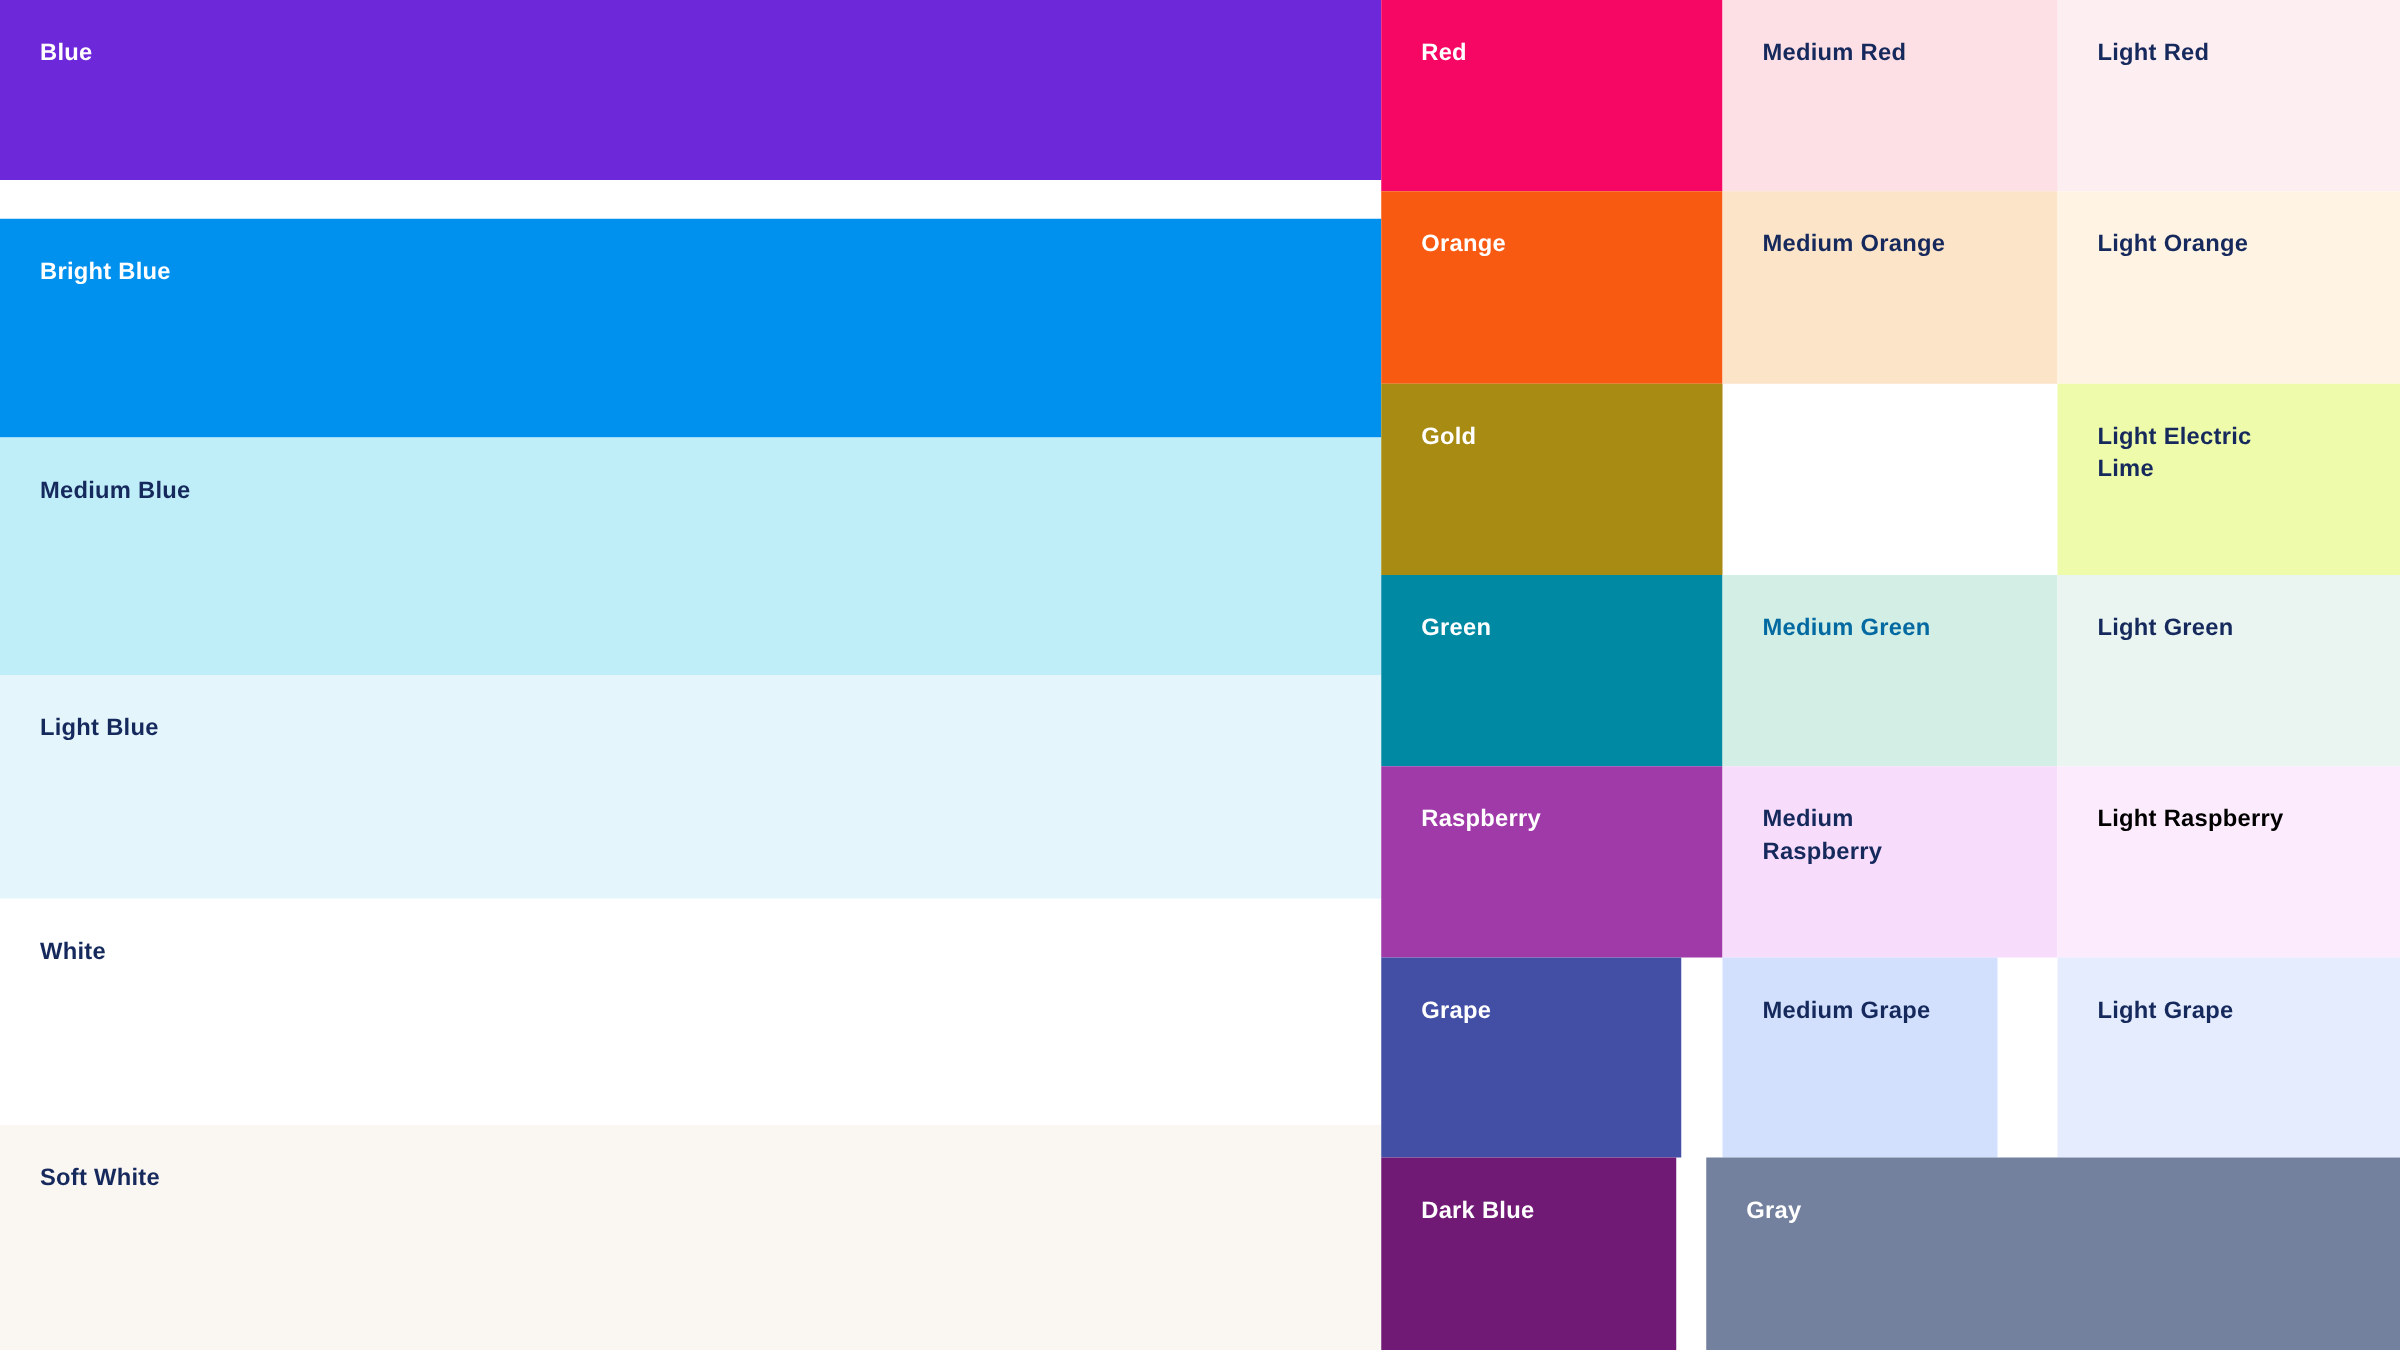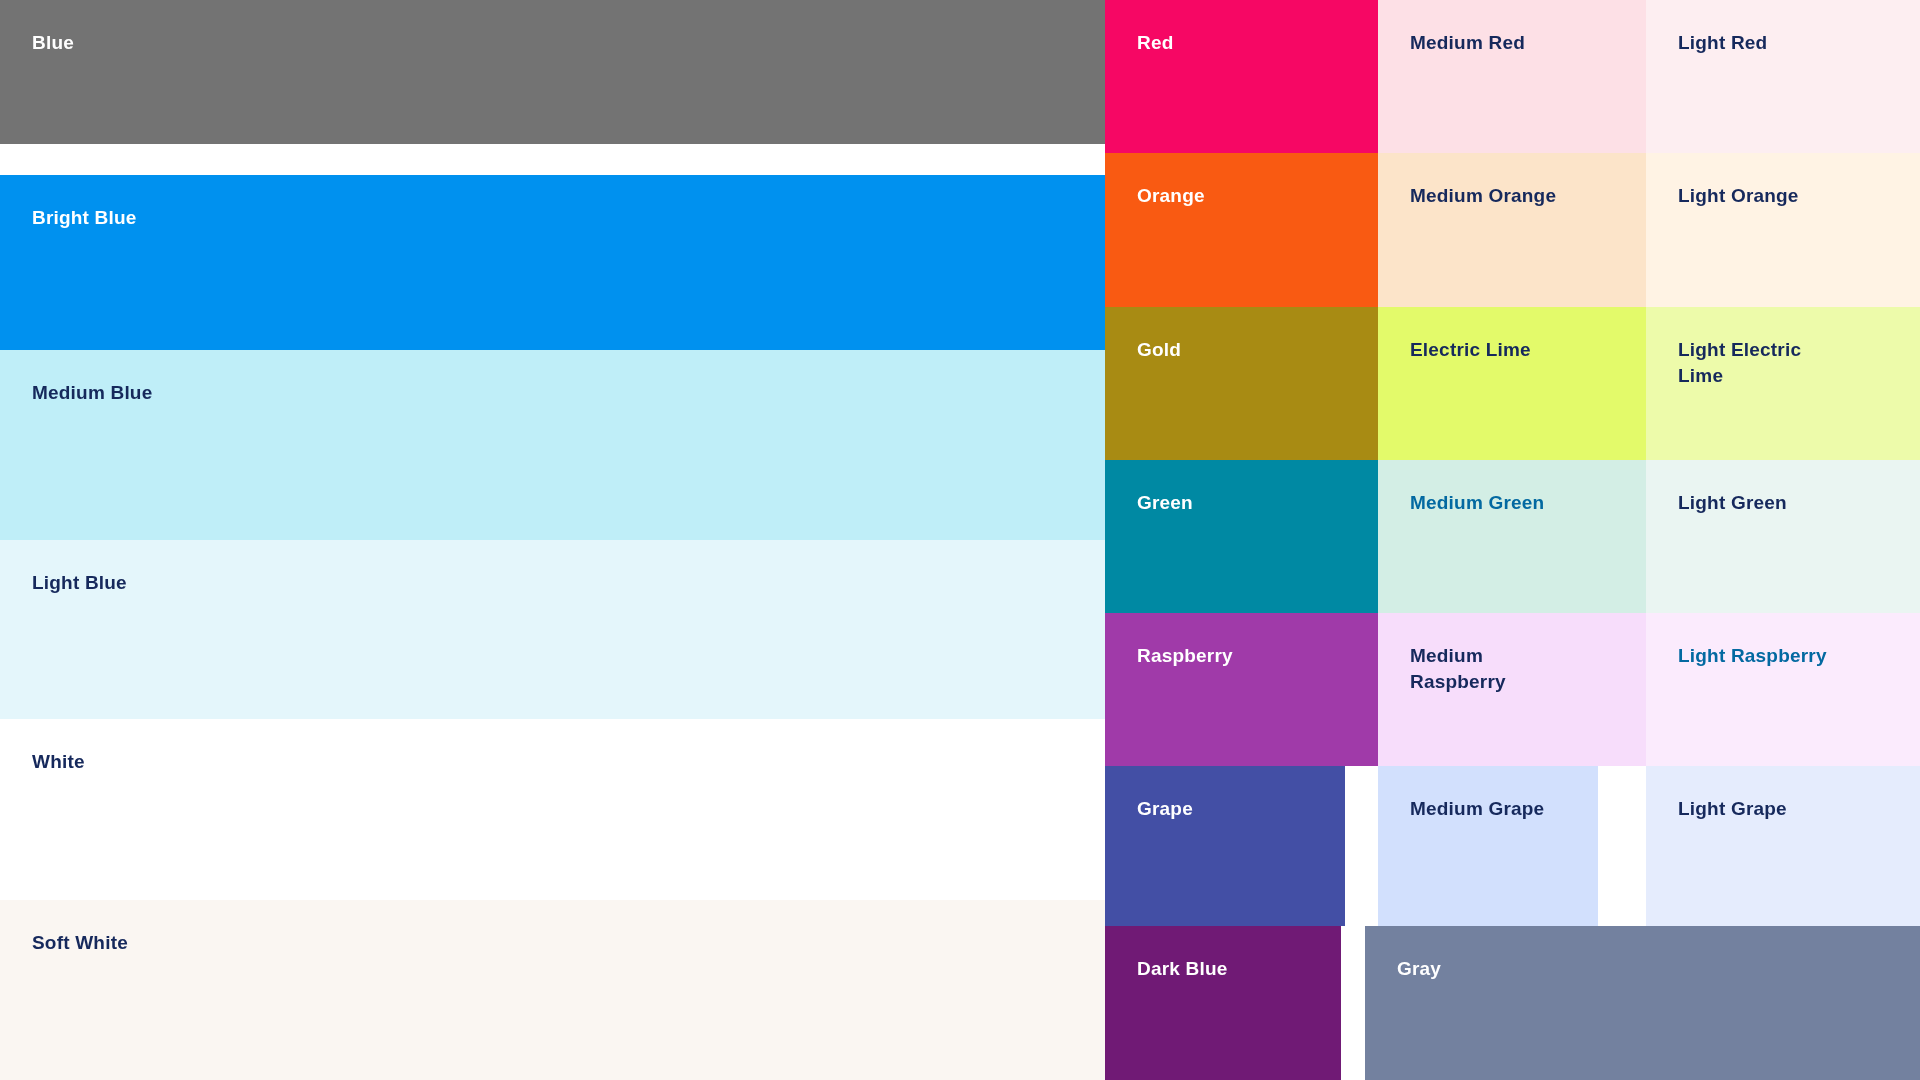--- a/index.html
+++ b/index.html
@@ -70,21 +70,21 @@
     width: 815px;
     height: 154px;
   }
 </style>
 </head>
 <body>
 
 <div id="palette-root">
 
   <section id="left-stack">
-      <div class="swatch left-swatch" style="left: 0px; top: 0px; width: 100%; height: 144px; background: #737373;">
+      <div class="swatch left-swatch" style="left: 0px; top: 0px; width: 100%; height: 144px; background: #6d28d9;">
         <span class="swatch-label" style="color: rgb(255, 255, 255);">Blue</span>
       </div>
       <div class="swatch left-swatch" style="left: 0px; top: 175px; width: 100%; height: 175px; background: rgb(0, 145, 239);">
         <span class="swatch-label" style="color: rgb(255, 255, 255);">Bright Blue</span>
       </div>
       <div class="swatch left-swatch" style="left: 0px; top: 350px; width: 100%; height: 190px; background: rgb(191, 238, 248);">
         <span class="swatch-label" style="color: rgb(22, 41, 92);">Medium Blue</span>
       </div>
       <div class="swatch left-swatch" style="left: 0px; top: 540px; width: 100%; height: 179px; background: rgb(228, 246, 251);">
         <span class="swatch-label" style="color: rgb(22, 41, 92);">Light Blue</span>
@@ -112,44 +112,41 @@
       </div>
       <div class="swatch grid-col" style="left: 273px; top: 153px; width: 268px; height: 154px; background: rgb(252, 228, 201); text-align: center;">
         <span class="swatch-label" style="color: rgb(22, 41, 92);">Medium Orange</span>
       </div>
       <div class="swatch grid-col" style="left: 541px; top: 153px; width: 297px; height: 154px; background: rgb(255, 243, 228);">
         <span class="swatch-label" style="color: rgb(22, 41, 92);">Light Orange</span>
       </div>
       <div class="swatch grid-col" style="left: 0px; top: 307px; width: 273px; height: 153px; background: rgb(168, 139, 19);">
         <span class="swatch-label" style="color: rgb(255, 255, 255);">Gold</span>
       </div>
-      <div class="swatch grid-col" style="left: 273px; top: 307px; width: 268px; height: 153px; background: rgb(227, 250, 106);">
-        <span class="swatch-label" style="color: rgb(22, 41, 92);">Electric Lime</span>
-      </div>
       <div class="swatch grid-col" style="left: 541px; top: 307px; width: 274px; height: 153px; background: rgb(237, 251, 170);">
         <span class="swatch-label" style="color: rgb(22, 41, 92);">Light Electric Lime</span>
       </div>
       <div class="swatch grid-col" style="left: 0px; top: 460px; width: 273px; height: 153px; background: rgb(0, 137, 163);">
         <span class="swatch-label" style="color: rgb(255, 255, 255);">Green</span>
       </div>
       <div class="swatch grid-col" style="left: 273px; top: 460px; width: 268px; height: 153px; background: rgb(211, 238, 229);">
         <span class="swatch-label" style="color: #0369a1; text-align: center;">Medium Green</span>
       </div>
       <div class="swatch grid-col" style="left: 541px; top: 460px; width: 274px; height: 153px; background: rgb(234, 245, 242);">
         <span class="swatch-label" style="color: rgb(22, 41, 92);">Light Green</span>
       </div>
       <div class="swatch grid-col" style="left: 0px; top: 613px; width: 273px; height: 153px; background: rgb(160, 58, 169);">
         <span class="swatch-label" style="color: rgb(255, 255, 255);">Raspberry</span>
       </div>
       <div class="swatch grid-col" style="left: 273px; top: 613px; width: 268px; height: 153px; background: rgb(247, 221, 251);">
         <span class="swatch-label" style="color: rgb(22, 41, 92);">Medium
 Raspberry</span>
       </div>
       <div class="swatch grid-col" style="left: 541px; top: 613px; width: 274px; height: 153px; background: rgb(251, 235, 253);">
-        <span class="swatch-label" style="color: #0369a1;">Light Raspberry</span>
+        <span class="swatch-label" style="color: #000000;">Light Raspberry</span>
       </div>
       <div class="swatch grid-col" style="left: 0px; top: 766px; width: 240px; height: 160px; background: rgb(67, 79, 165);">
         <span class="swatch-label" style="color: rgb(255, 255, 255);">Grape</span>
       </div>
       <div class="swatch grid-col" style="left: 273px; top: 766px; width: 220px; height: 160px; background: rgb(210, 224, 253);">
         <span class="swatch-label" style="color: rgb(22, 41, 92);">Medium Grape</span>
       </div>
       <div class="swatch grid-col" style="left: 541px; top: 766px; width: 274px; height: 160px; background: rgb(229, 236, 253);">
         <span class="swatch-label" style="color: rgb(22, 41, 92);">Light Grape</span>
       </div>

